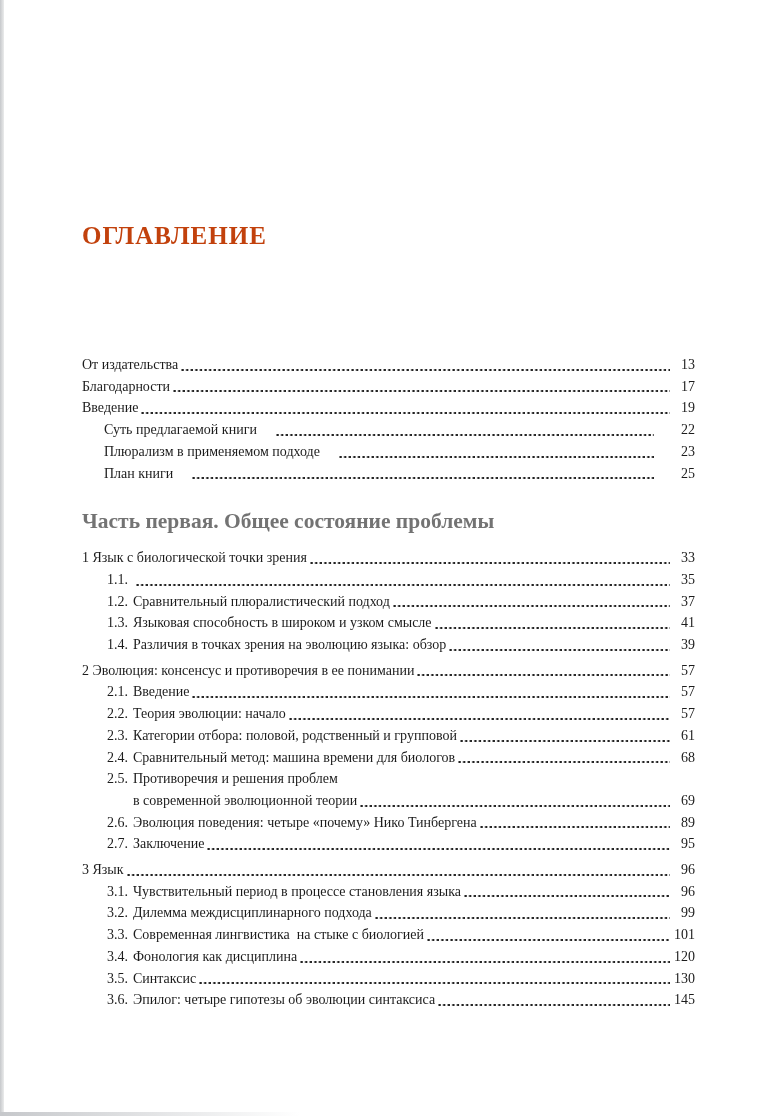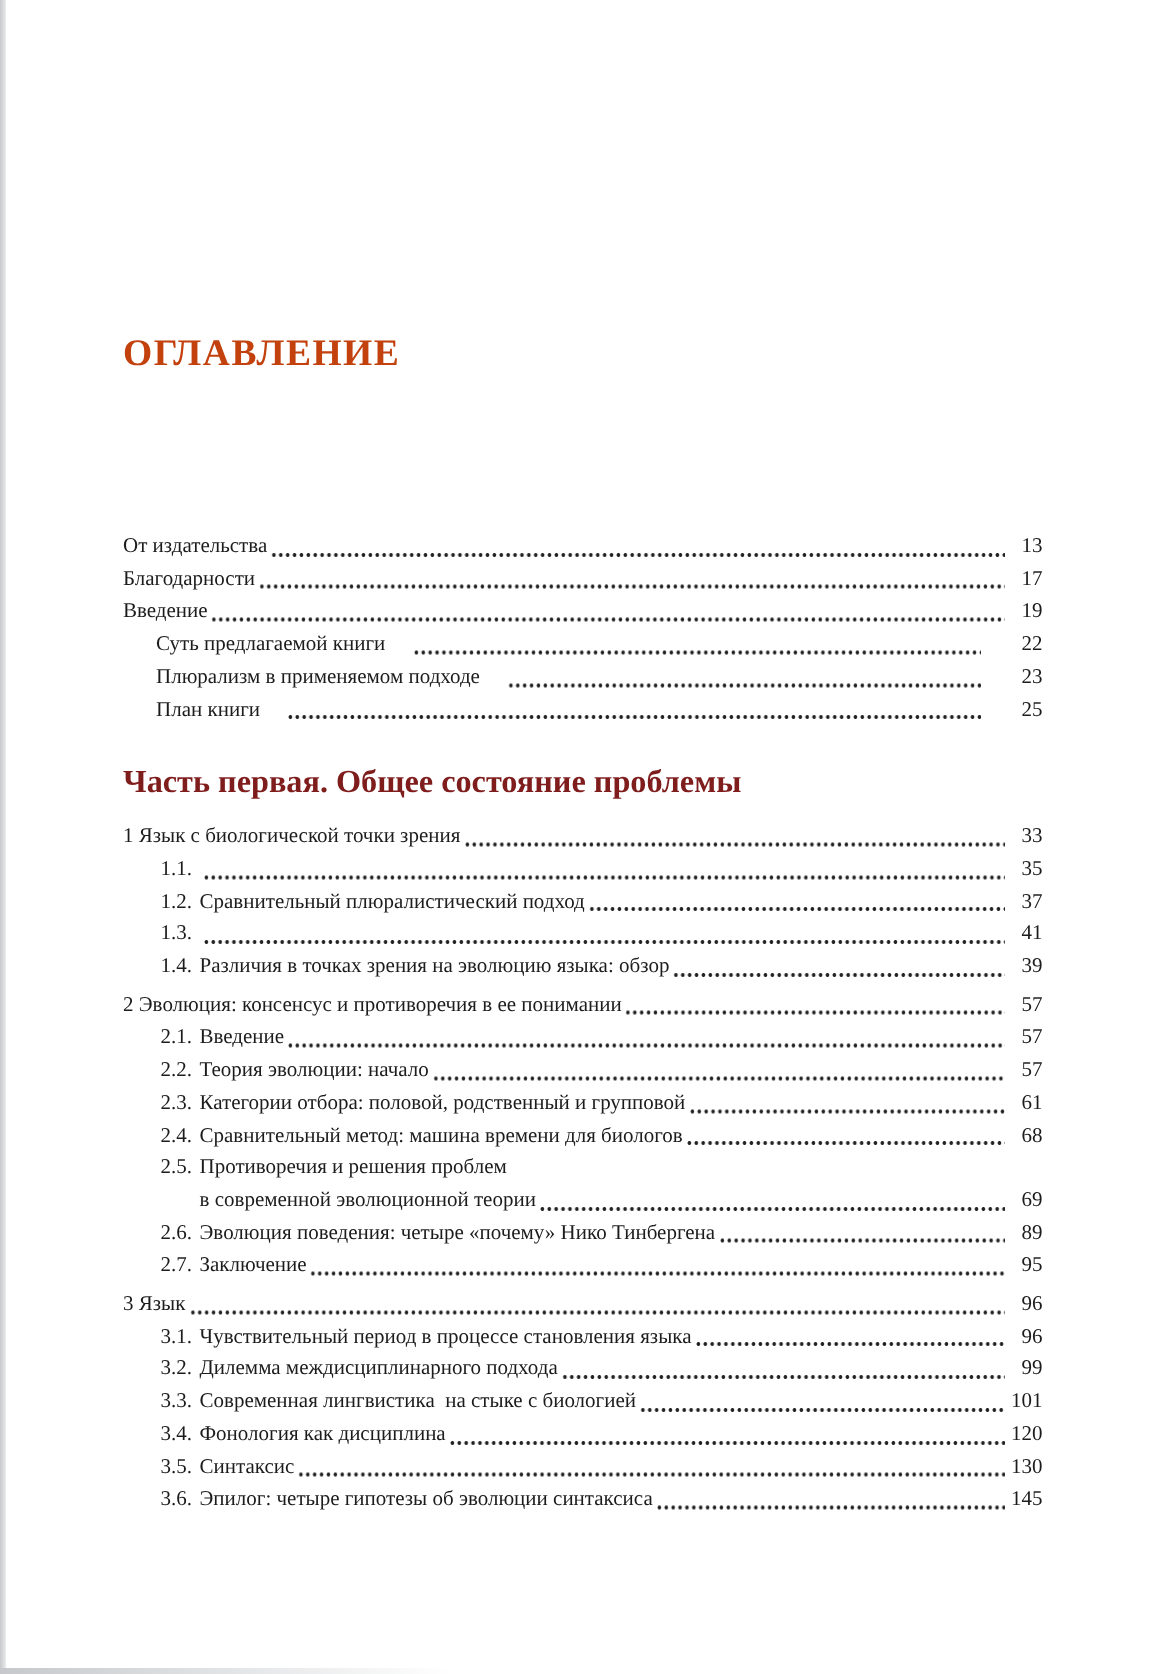--- a/index.html
+++ b/index.html
@@ -72,21 +72,21 @@
     flex: 0 0 auto;
     min-width: 22px;
     text-align: right;
     white-space: pre;
   }
   .part-heading {
     margin: 26px 0 15px 0;
     font-size: 21.5px;
     font-weight: bold;
     line-height: 22px;
-    color: #7f1d1d;
+    color: #737373;
   }
 </style>
 </head>
 <body>
 
 <div class="edge-left"></div>
 <div class="edge-bottom"></div>
 
 <div class="content">
 
@@ -138,20 +138,21 @@
       <span class="pg">35</span>
     </div>
     <div class="row ln">
       <span class="num">1.2.</span>
       <span class="label">Сравнительный плюралистический подход</span>
       <span class="leader"></span>
       <span class="pg">37</span>
     </div>
     <div class="row ln">
       <span class="num">1.3.</span>
+      <span class="label">Языковая способность в широком и узком смысле</span>
       <span class="leader"></span>
       <span class="pg">41</span>
     </div>
     <div class="row ln">
       <span class="num">1.4.</span>
       <span class="label">Различия в точках зрения на эволюцию языка: обзор</span>
       <span class="leader"></span>
       <span class="pg">39</span>
     </div>
 

